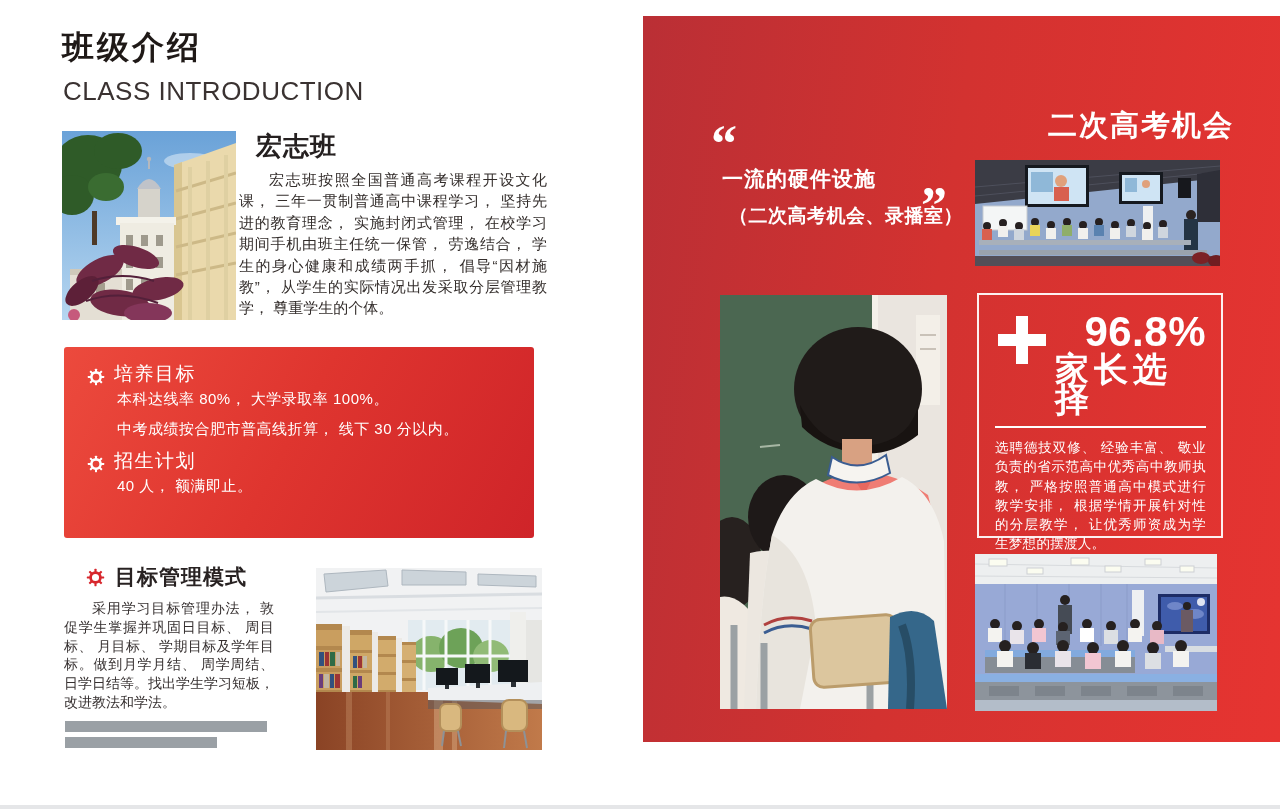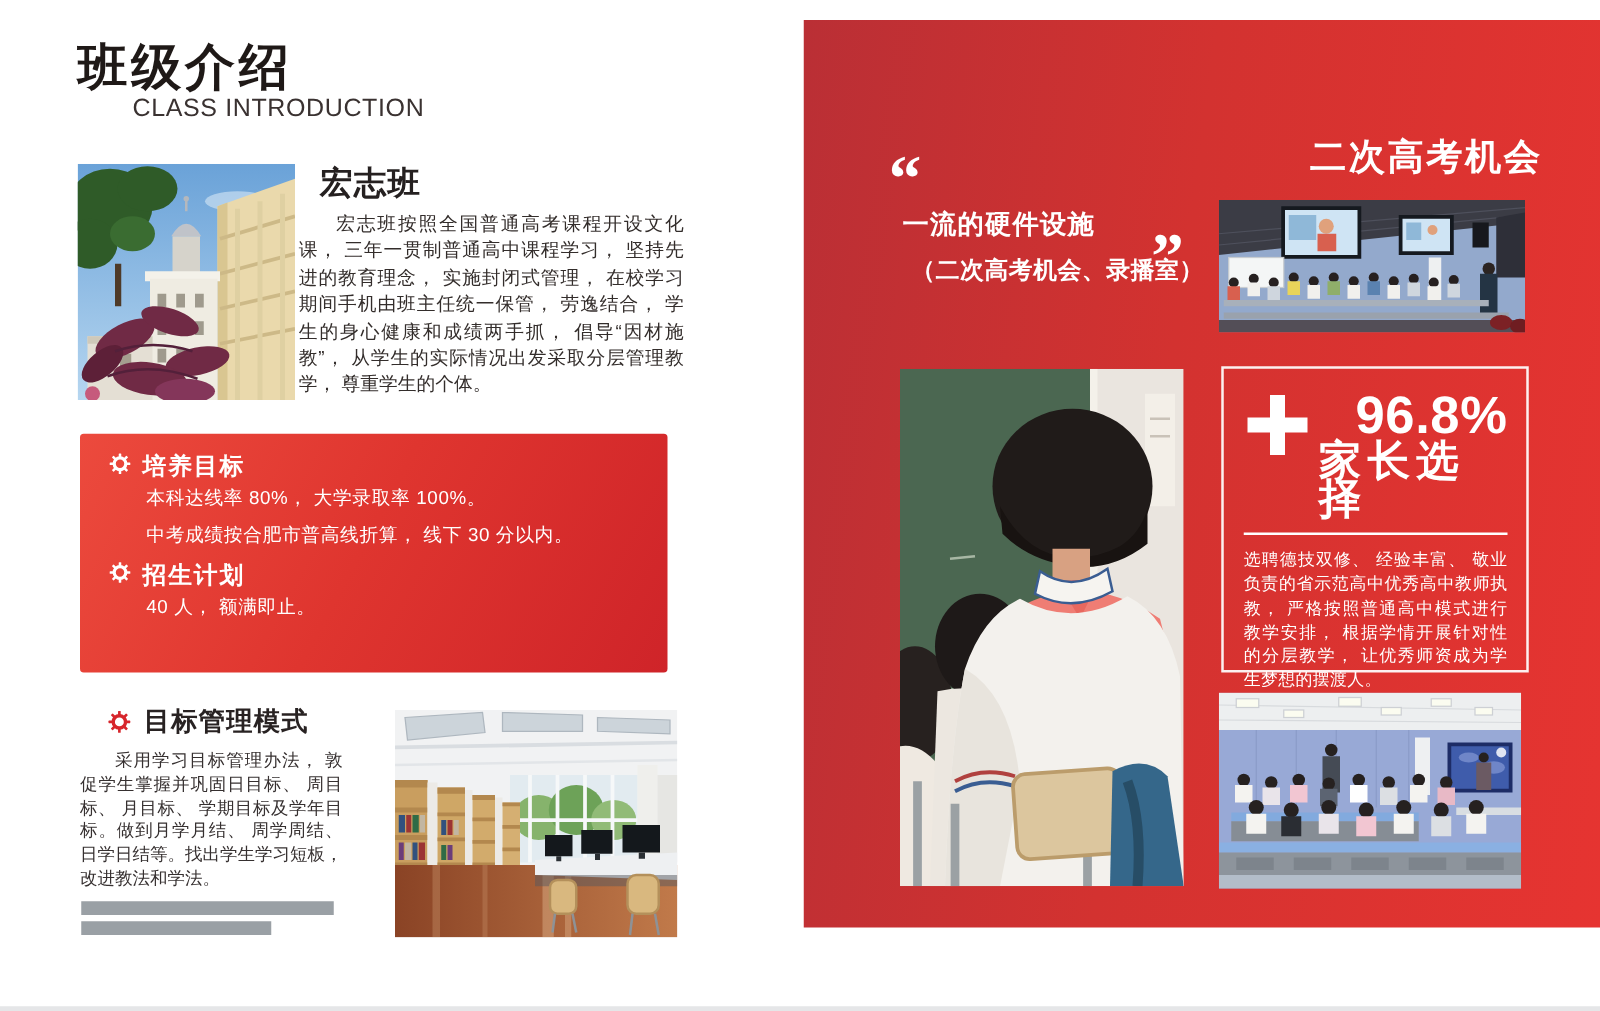--- a/index.html
+++ b/index.html
@@ -8,36 +8,36 @@
     position:relative; width:1280px; height:809px; overflow:hidden;
     background:#ffffff;
     font-family:"Liberation Sans","DejaVu Sans",sans-serif;
     color:#332d2b;
   }
   .abs { position:absolute; }
   .photo { position:absolute; overflow:hidden; }
   .photo svg { display:block; width:100%; height:100%; }
 
   
-  .main-title { left:62px; top:26px; font-size:40px; font-weight:900; letter-spacing:3px; color:#1f1917; }
-  .sub-title  { left:63px; top:76px; font-size:20px; font-weight:500; letter-spacing:0.5px; color:#3a3231;margin-left:43px; }
+  .main-title { left:62px; top:26px; font-size:32px; font-weight:900; letter-spacing:3px; color:#1f1917; }
+  .sub-title  { left:63px; top:76px; font-size:26px; font-weight:500; letter-spacing:0.5px; color:#3a3231; }
 
   .hongzhi-heading { left:256px; top:129px; font-size:26px; font-weight:900; color:#252020; letter-spacing:1px; }
   .hongzhi-body {
     left:239px; top:169px; width:308px;
     font-size:15px; line-height:21.4px; text-align:justify; text-indent:2em; color:#332d2b;
   }
 
   .info-box {
     left:64px; top:347px; width:470px; height:191px; border-radius:3px;
     background:linear-gradient(118deg,#ec4a3d 0%,#df352f 48%,#cf2429 100%);
     color:#ffffff; padding:15px 18px 0 23px;
   }
   .info-item { margin-bottom:10px; }
-  .info-item-title { display:flex; align-items:flex-start; gap:9px; font-size:19px; font-weight:700; letter-spacing:1.5px; line-height:24px; }
+  .info-item-title { display:flex; align-items:flex-end; gap:9px; font-size:19px; font-weight:400; letter-spacing:1.5px; line-height:24px; }
   .info-item-body  { margin:3px 0 0 30px; font-size:15px; line-height:20px; letter-spacing:0.5px; }
 
   .gear { width:18px; height:18px; flex:0 0 auto; }
   .gear-red { color:#d7262c; }
   .gear-white { color:#ffffff; }
 
   .target-heading-row { left:86px; top:563px; display:flex; align-items:center; gap:10px; }
   .target-heading-row .gear { width:19px; height:19px; }
   .target-heading { font-size:21px; font-weight:900; color:#282222; letter-spacing:1px; }
   .target-body {

